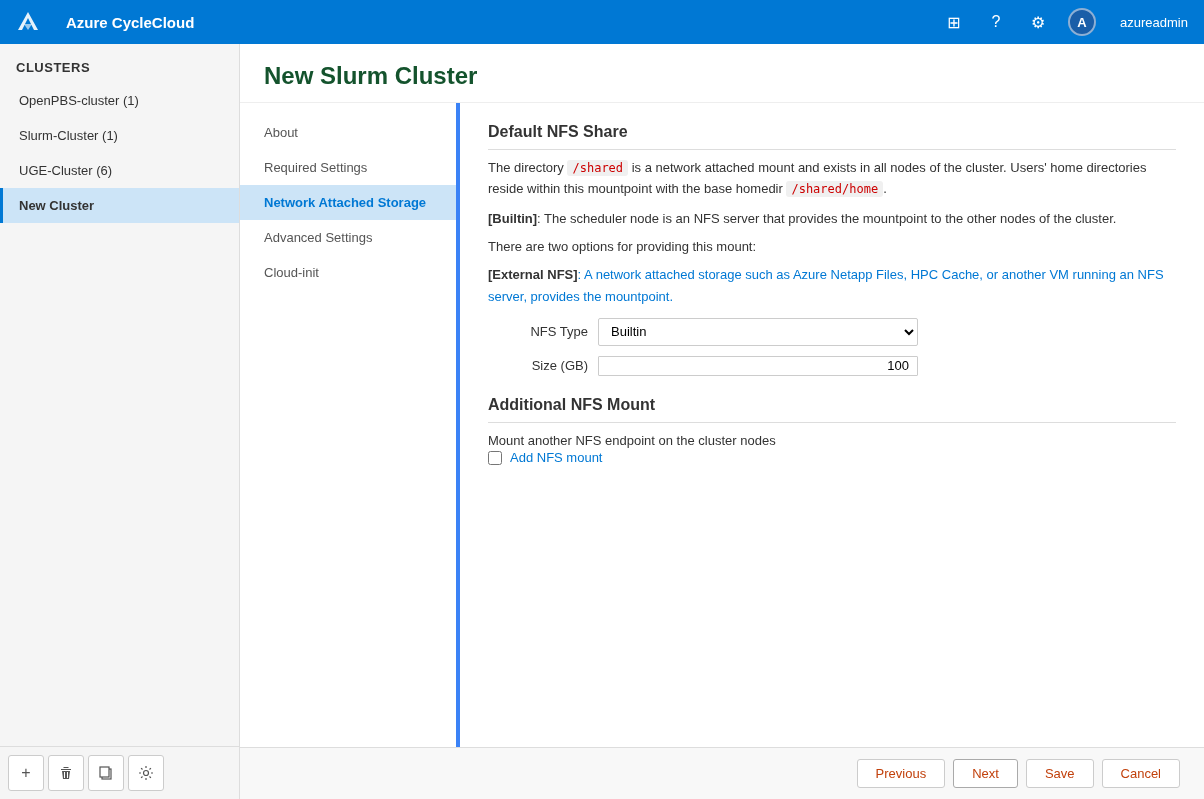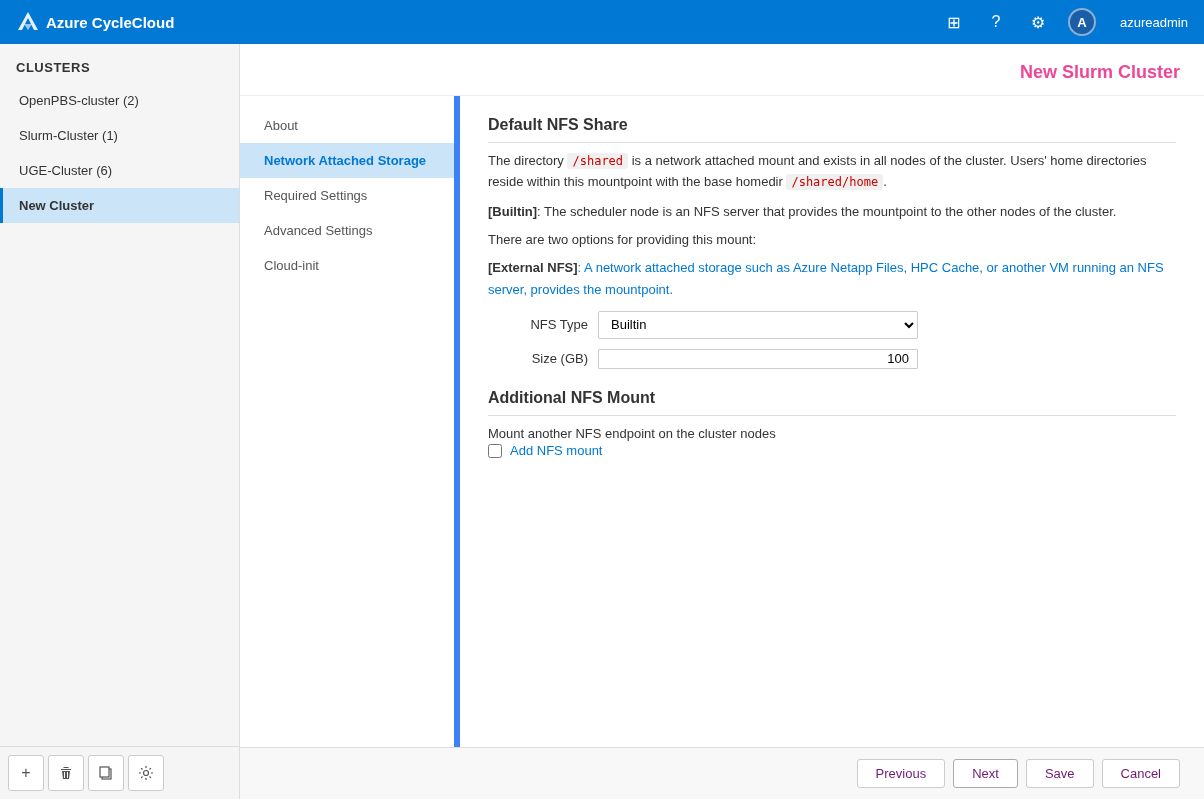--- a/index.html
+++ b/index.html
@@ -11,21 +11,21 @@
       color: white;
       height: 44px;
       display: flex;
       align-items: center;
       padding: 0 16px;
       flex-shrink: 0;
     }
     .topnav-logo {
       display: flex;
       align-items: center;
-      gap: 6px;
+      gap: 26px;
       font-size: 15px;
       font-weight: 600;
     }
     .topnav-logo svg { width: 24px; height: 24px; }
     .topnav-spacer { flex: 1; }
     .topnav-icons {
       display: flex;
       align-items: center;
       gap: 18px;
     }
@@ -121,37 +121,36 @@
       display: flex;
       flex-direction: column;
       background: white;
       overflow: hidden;
     }
     .content-header {
       padding: 18px 24px 12px 24px;
       border-bottom: 1px solid #eee;
     }
     .content-header h1 {
-      font-size: 18px;
+      font-size: 24px;
       font-weight: 600;
-      color: #ec4899;
-      text-align: right;
+      color: #14532d;
     }
 
     .content-body {
       display: flex;
       flex: 1;
       overflow: hidden;
     }
 
     
     .wizard-nav {
       width: 220px;
       padding: 12px 0;
-      border-right: 6px solid #3b82f6;
+      border-right: 4px solid #3b82f6;
       flex-shrink: 0;
     }
     .wizard-nav-item {
       padding: 10px 24px;
       cursor: pointer;
       font-size: 13px;
       color: #0078d4;
     }
     .wizard-nav-item.active {
       background: #cce4f7;
@@ -272,21 +271,21 @@
       gap: 8px;
       flex-shrink: 0;
     }
     .footer-btn {
       padding: 6px 18px;
       font-size: 13px;
       border-radius: 3px;
       cursor: pointer;
       border: 1px solid #ccc;
       background: white;
-      color: #701a75;
+      color: #c2410c;
     }
     .footer-btn.primary {
       background: white;
       border: 1px solid #aaa;
     }
   </style>
 </head>
 <body>
 
 <nav class="topnav">
@@ -306,21 +305,21 @@
     <span class="topnav-username">azureadmin</span>
   </div>
 </nav>
 
 <div class="main-layout">
 
   <aside class="sidebar">
     <div class="sidebar-title">Clusters</div>
 
     <div class="sidebar-item">
-      <span>OpenPBS-cluster (2)</span>
+      <span>OpenPBS-cluster (1)</span>
     </div>
     <div class="sidebar-item">
       <span>Slurm-Cluster (1)</span>
     </div>
     <div class="sidebar-item">
       <span>UGE-Cluster (6)</span>
     </div>
     <div class="sidebar-item active">
       <span>New Cluster</span>
     </div>
@@ -351,25 +350,25 @@
     <div class="content-header">
       <h1>New Slurm Cluster</h1>
     </div>
 
     <div class="content-body">
 
       <nav class="wizard-nav">
         <div class="wizard-nav-item inactive">
           <span>About</span>
         </div>
+        <div class="wizard-nav-item inactive">
+          <span>Required Settings</span>
+        </div>
         <div class="wizard-nav-item active">
           <span>Network Attached Storage</span>
-        </div>
-        <div class="wizard-nav-item inactive">
-          <span>Required Settings</span>
         </div>
         <div class="wizard-nav-item inactive">
           <span>Advanced Settings</span>
         </div>
         <div class="wizard-nav-item inactive">
           <span>Cloud-init</span>
         </div>
       </nav>
 
       <div class="form-content">

